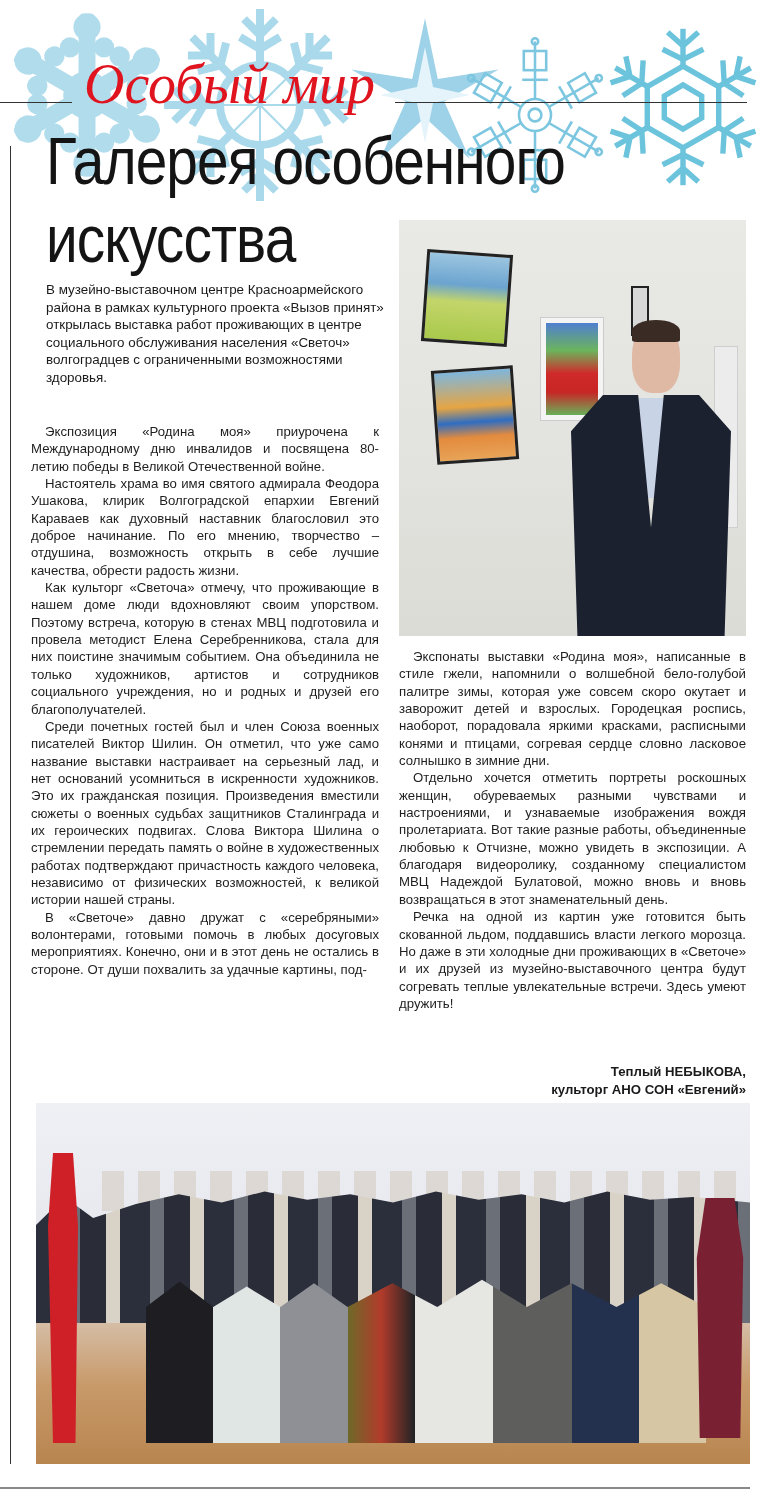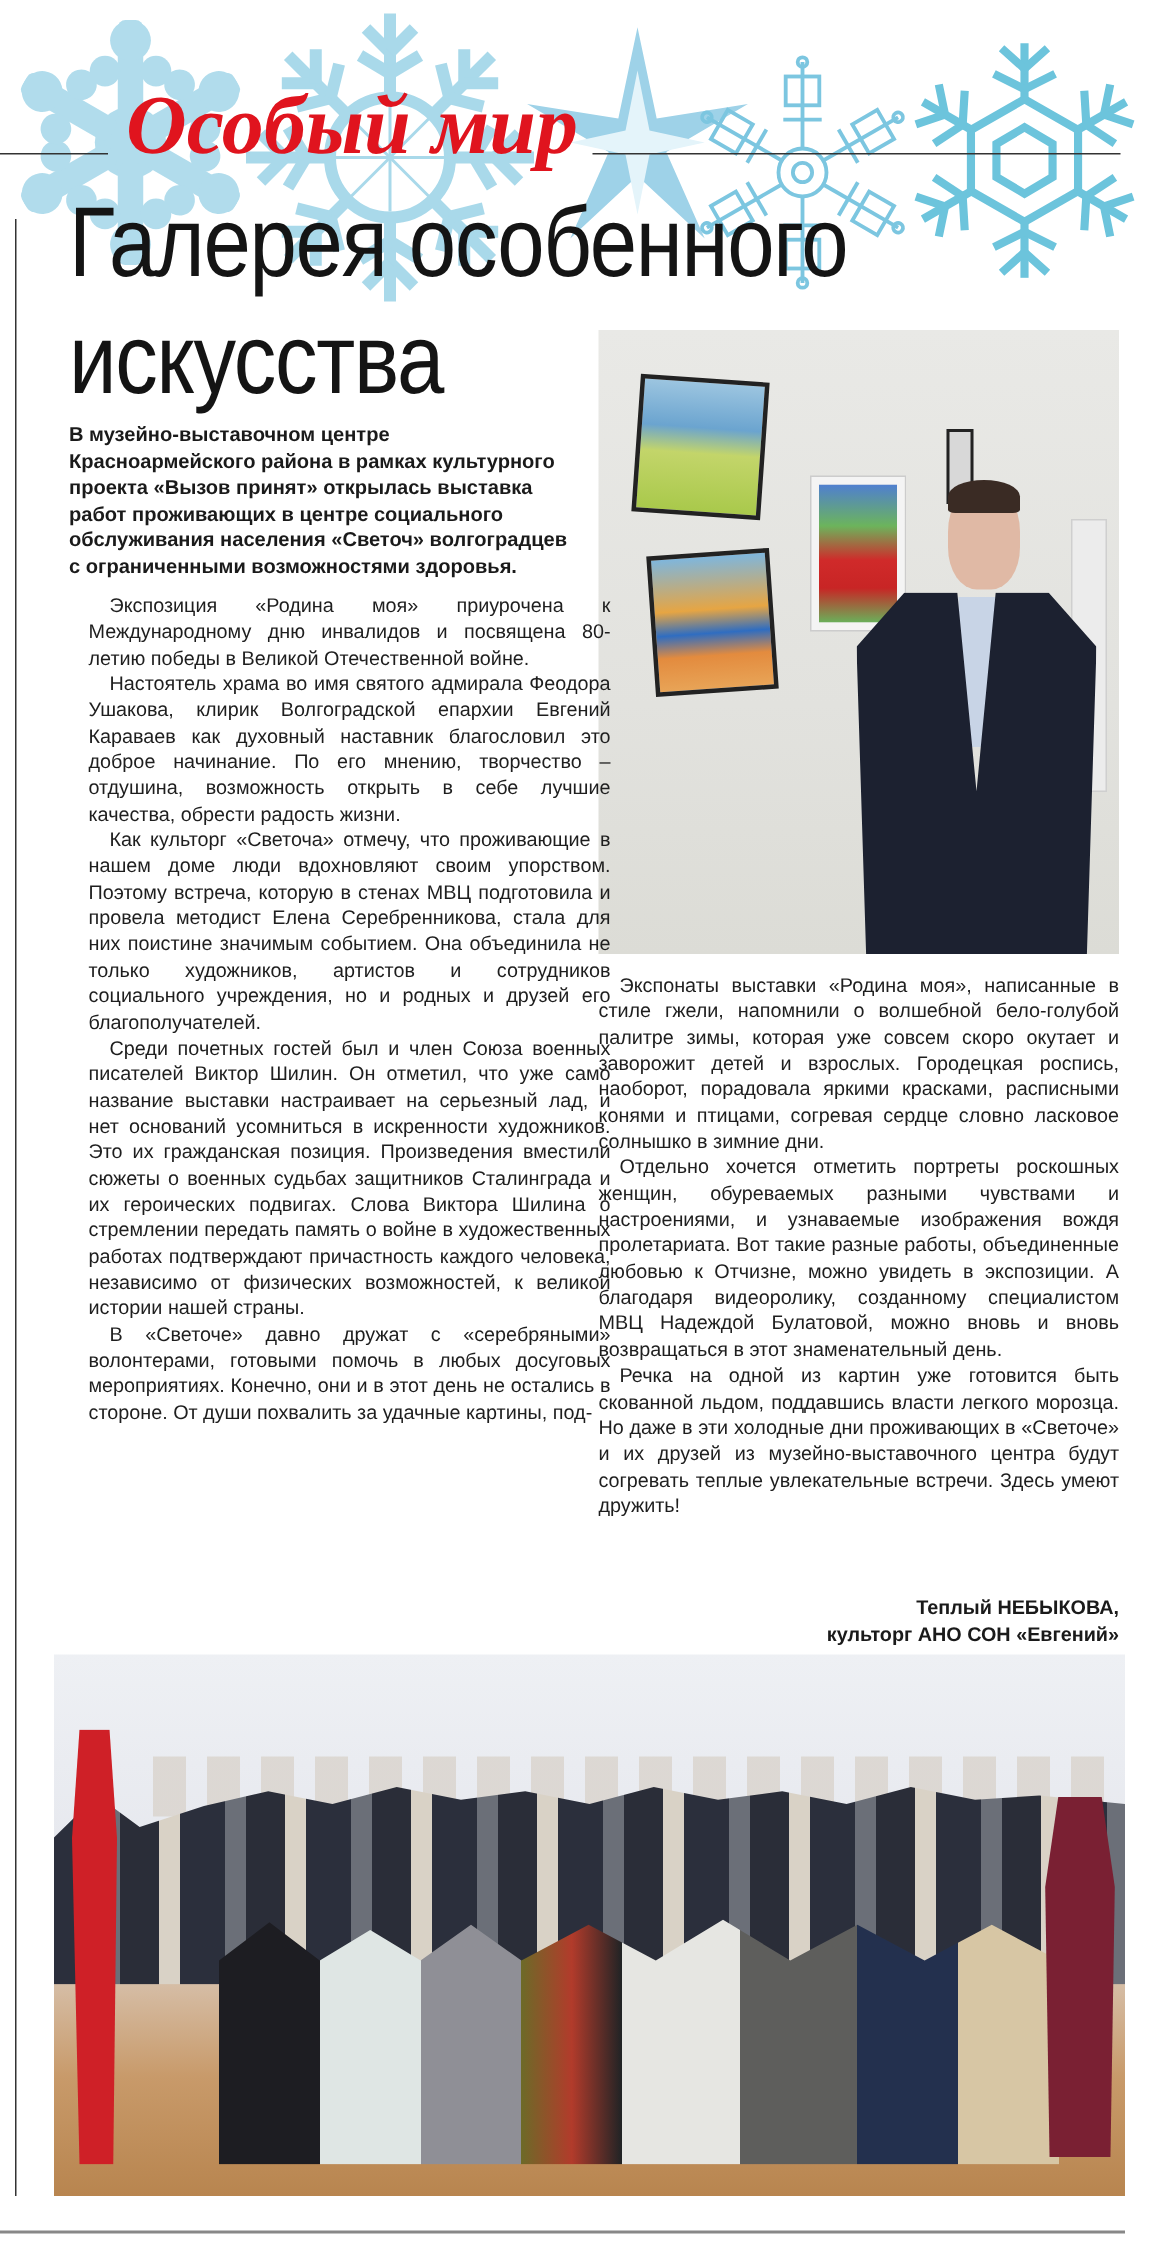--- a/index.html
+++ b/index.html
@@ -1,32 +1,32 @@
 <!DOCTYPE html>
 <html><head>
 <meta charset="utf-8">
 <style>
   html, body { margin:0; padding:0; background:#ffffff; }
   body { width:779px; height:1500px; position:relative; overflow:hidden; font-family:"Liberation Sans", sans-serif; color:#1a1a1a; }
 
-  .banner { position:absolute; left:0; top:0; width:779px; height:215px; overflow:hidden;font-weight:bold; }
+  .banner { position:absolute; left:0; top:0; width:779px; height:215px; overflow:hidden; }
   .flake { position:absolute; }
   .rule-top-left { position:absolute; left:0; top:102px; width:72px; height:1px; background:#333; }
   .rule-top-right { position:absolute; left:395px; top:102px; width:352px; height:1px; background:#333; }
   .rubric { position:absolute; left:84px; top:54px; font-family:"Liberation Serif", serif; font-style:italic; font-size:56px; line-height:60px; color:#e0141e; letter-spacing:0px; white-space:nowrap; }
   .headline { position:absolute; left:46px; top:122px; font-family:"Liberation Sans", sans-serif; font-weight:normal; font-size:66px; line-height:78px; color:#141414; transform:scaleX(0.86); transform-origin:left top; letter-spacing:-1px; white-space:nowrap; }
   .headline div { white-space:nowrap; }
 
   .left-border { position:absolute; left:10px; top:146px; width:1px; height:1318px; background:#333; }
 
-  .lead { position:absolute; left:46px; top:281px; width:340px; font-weight:bold; font-size:13.4px; line-height:17.5px; color:#1a1a1a; }
+  .lead { position:absolute; left:46px; top:281px; width:340px; font-weight:normal; font-size:13.4px; line-height:17.5px; color:#1a1a1a; }
 
   .col { position:absolute; font-size:13.2px; line-height:17.35px; color:#1e1e1e; text-align:justify; }
   .col p { margin:0; text-indent:14px; }
-  .col-left { left:31px; top:395px; width:348px;margin-left:28px; }
+  .col-left { left:31px; top:423px; width:348px; }
   .col-right { left:399px; top:648px; width:347px; }
   .col-right p.cont { text-indent:0; }
 
   .signature { position:absolute; right:33px; top:1063px; text-align:right; font-weight:bold; font-size:13.2px; line-height:18px; }
 
   .photo { position:absolute; overflow:hidden; }
   .photo-top { left:399px; top:220px; width:347px; height:416px; background:linear-gradient(180deg,#e9e9e6 0%, #e2e2de 60%, #dcdcd6 100%); }
   .photo-group { left:36px; top:1103px; width:714px; height:361px; background:linear-gradient(180deg,#eef0f4 0%, #e6e8ee 40%, #c89a6a 78%, #b8854f 100%); }
 
   .frame { position:absolute; border:3px solid #222; box-sizing:border-box; }

